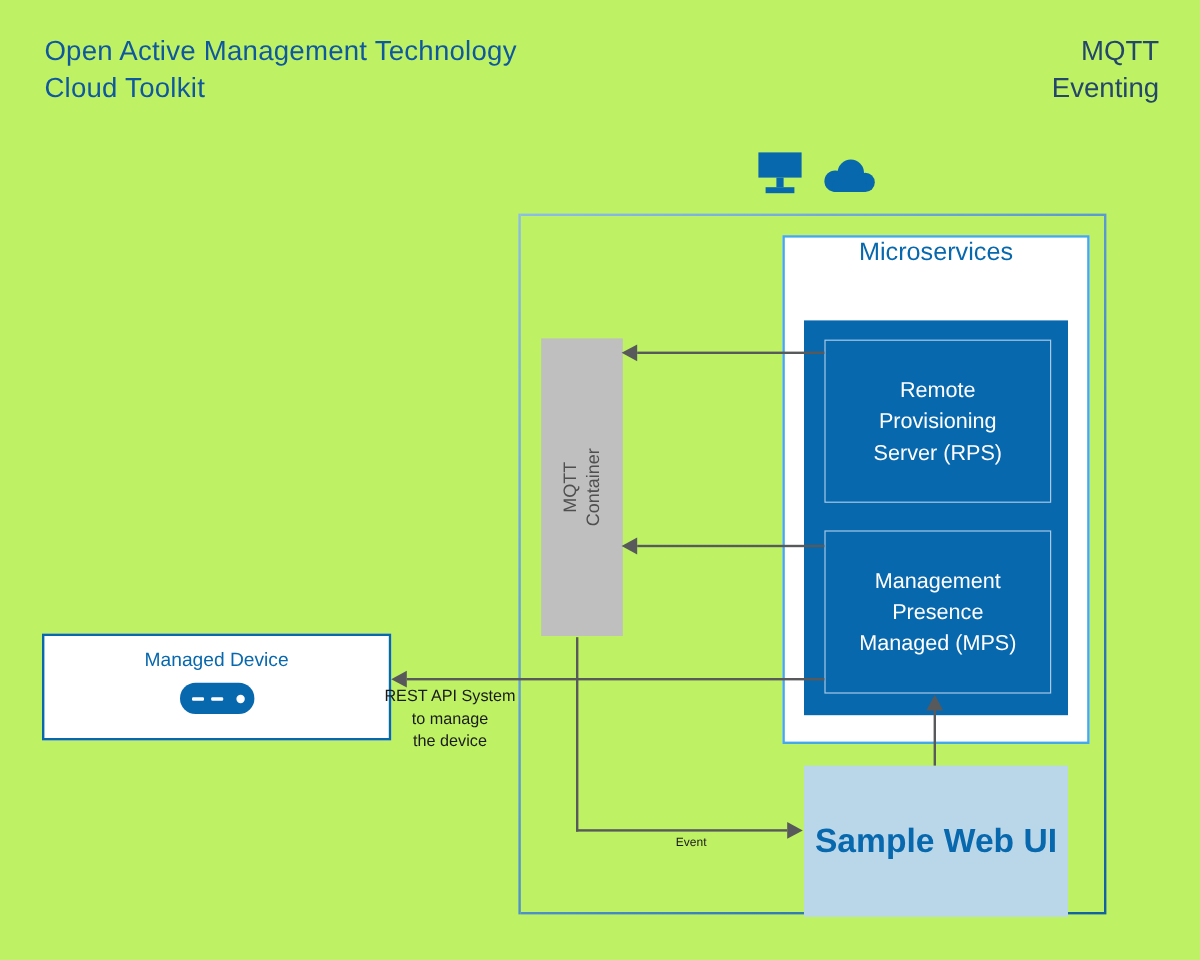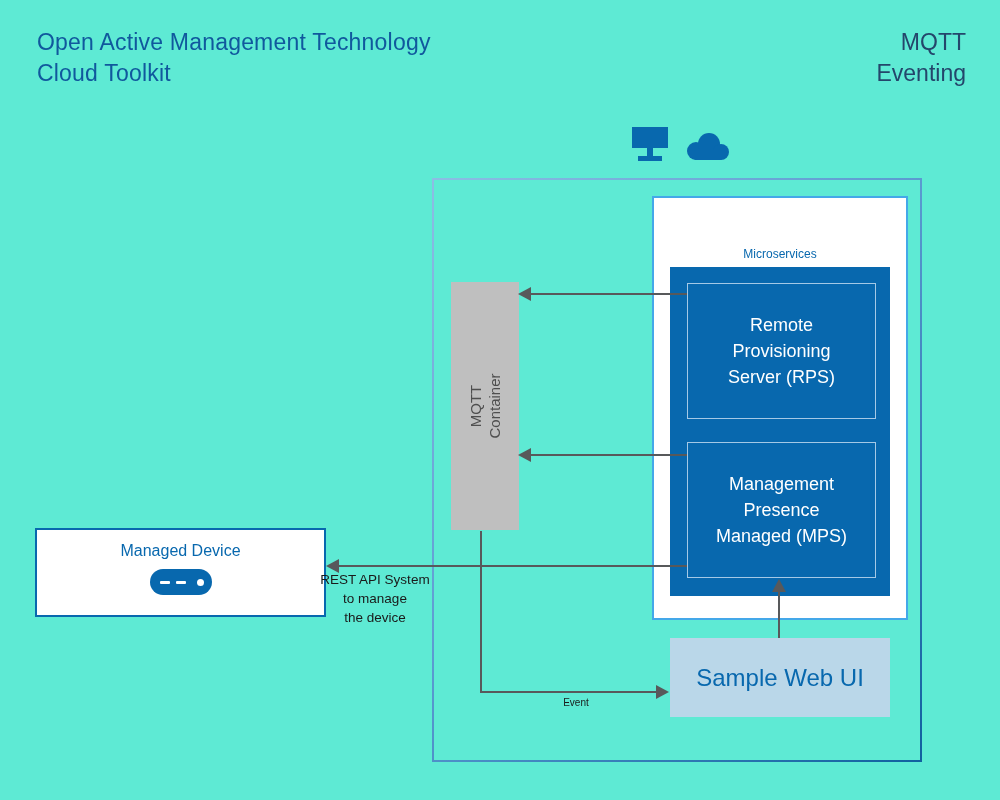--- a/index.html
+++ b/index.html
@@ -2,21 +2,21 @@
 <html><head>
 <meta charset="utf-8">
 <style>
   * { box-sizing: border-box; margin: 0; padding: 0; }
   html, body { background: #ffffff; }
   body { font-family: "Liberation Sans", sans-serif; }
   .canvas {
     position: relative;
     width: 1000px;
     height: 800px;
-    background: #5eead4;
+    background: #bef264;
     overflow: hidden;
   }
   .abs { position: absolute; }
   .pre { white-space: pre-line; }
 
   
   .page-title {
     left: 37px; top: 27px;
     font-size: 23px; line-height: 31px;
     color: #10589d; letter-spacing: .2px;
@@ -44,21 +44,21 @@
     background: transparent;
   }
   .micro-box {
     left: 652px; top: 196px; width: 256px; height: 424px;
     border: 2px solid #44a8e9;
     background: #ffffff;
   }
   .micro-label {
     width: 100%; top: 1px;
     text-align: center;
-    font-size: 12px; color: #0868ae; margin-top: 48px;
+    font-size: 21px; color: #0868ae;
   }
   .services-box {
     left: 670px; top: 267px; width: 220px; height: 329px;
     background: #0868ae;
   }
   .service-inner {
     left: 17px; width: 189px; height: 136px;
     border: 1.5px solid #a5c9e6;
     display: flex; align-items: center; justify-content: center;
     text-align: center;
@@ -97,24 +97,24 @@
     width: 10px; height: 3px; background: #ffffff; border-radius: 1px;
   }
   .device-pill .dash.d1 { margin-left: 10px; }
   .device-pill .dash.d2 { margin-left: 6px; }
   .device-pill .dot {
     width: 7px; height: 7px; background: #ffffff; border-radius: 50%;
     margin-left: 11px;
   }
 
   .webui-box {
-    left: 670px; top: 638px; width: 220px; height: 79px;
+    left: 670px; top: 638px; width: 220px; height: 126px;
     background: #bad7e9;
     display: flex; align-items: center; justify-content: center;
-    font-size: 24px; color: #0868ae;
+    font-size: 28px; color: #0868ae; font-weight: bold;
   }
 
   
   .line { position: absolute; background: #58595b; }
   .tri { position: absolute; width: 0; height: 0; }
   .tri-left  { border-top: 7px solid transparent; border-bottom: 7px solid transparent; border-right: 13px solid #58595b; }
   .tri-right { border-top: 7px solid transparent; border-bottom: 7px solid transparent; border-left: 13px solid #58595b; }
   .tri-up    { border-left: 7px solid transparent; border-right: 7px solid transparent; border-bottom: 13px solid #58595b; }
 
   .rest-label {

